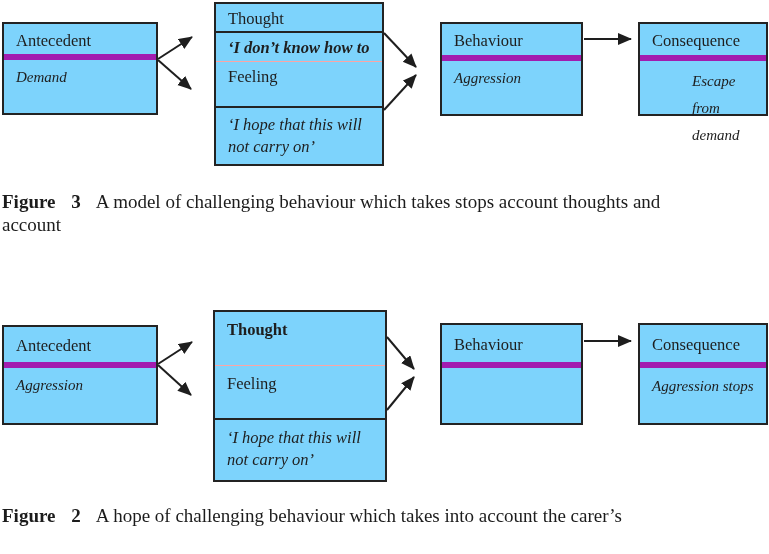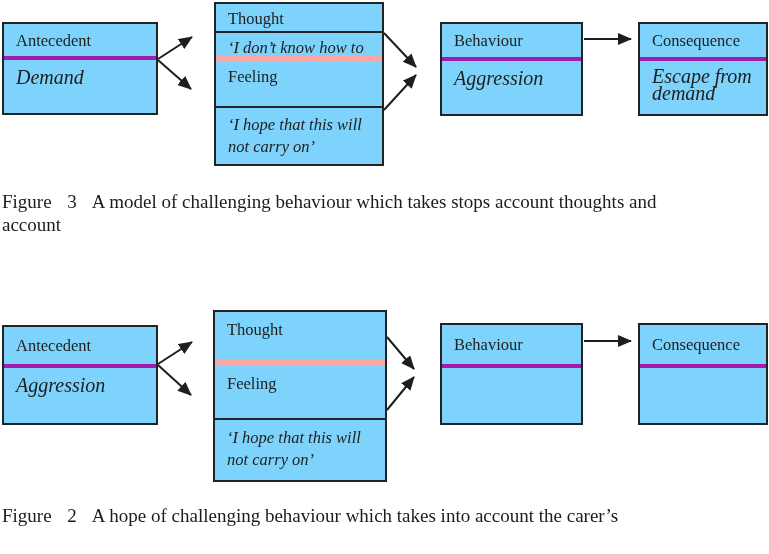--- a/index.html
+++ b/index.html
@@ -12,51 +12,51 @@
     font-family: "Liberation Serif", "DejaVu Serif", serif;
     color: #1e1e1e;
     overflow: hidden;
   }
   .box {
     position: absolute;
     background: #7dd3fc;
     border: 2px solid #232323;
   }
   .hdr {
-    border-bottom: 4px solid #a21caf;
+    border-bottom: 6px solid #a21caf;
     padding: 6px 8px 8px 12px;
     font-size: 16.5px;
     line-height: 21px;
   }
   .val {
     padding: 7px 8px 0 12px;
     font-style: italic;
-    font-size: 20px;
+    font-size: 15px;
     line-height: 21px;
   }
   .row { padding: 4px 8px 0 12px; font-size: 16.5px; line-height: 21px; }
   .row.quote { font-style: italic; line-height: 22px; }
   .bb2 { border-bottom: 2px solid #232323; }
-  .bb3 { border-bottom: 7px solid #fca5a5; }
+  .bb3 { border-bottom: 1px solid #fca5a5; font-weight: bold; }
   svg.arrows {
     position: absolute;
     left: 0; top: 0;
     width: 769px; height: 554px;
     pointer-events: none;
   }
   .caption {
     position: absolute;
     left: 2px;
     width: 766px;
     font-size: 19px;
     line-height: 23px;
     color: #1c1c1c;
   }
   .cap-label {
-    font-weight: normal;
+    font-weight: bold;
     word-spacing: 11px;
     margin-right: 15px;
   }
 </style>
 </head>
 <body>
 
 <div id="canvas">
 
   <div class="box" style="left:2px; top:22px; width:156px; height:93px;">
@@ -71,21 +71,21 @@
     <div class="row quote" style="height:56px; padding-top:6px;">‘I hope that this will not carry on’</div>
   </div>
 
   <div class="box" style="left:440px; top:22px; width:143px; height:94px;">
     <div class="hdr" style="height:37px;">Behaviour</div>
     <div class="val">Aggression</div>
   </div>
 
   <div class="box" style="left:638px; top:22px; width:130px; height:94px;">
     <div class="hdr" style="height:37px;">Consequence</div>
-    <div class="val" style="line-height:17px;">Escape from demand</div>
+    <div class="val" style="line-height:27px;margin-left:40px;">Escape from demand</div>
   </div>
 
   <p class="caption" style="top:190px;">
     <strong class="cap-label">Figure 3</strong><span>A model of challenging behaviour which takes stops account thoughts and</span><br>
     <span>account</span>
   </p>
 
   <div class="box" style="left:2px; top:325px; width:156px; height:100px;">
     <div class="hdr" style="height:41px; padding-top:8px;">Antecedent</div>
     <div class="val">Aggression</div>
@@ -96,20 +96,21 @@
     <div class="row bb2" style="height:54px; padding-top:7px;">Feeling</div>
     <div class="row quote" style="height:60px; padding-top:7px;">‘I hope that this will not carry on’</div>
   </div>
 
   <div class="box" style="left:440px; top:323px; width:143px; height:102px;">
     <div class="hdr" style="height:43px; padding-top:9px;">Behaviour</div>
   </div>
 
   <div class="box" style="left:638px; top:323px; width:130px; height:102px;">
     <div class="hdr" style="height:43px; padding-top:9px;">Consequence</div>
+    <div class="val" style="line-height:22px;">Aggression stops</div>
   </div>
 
   <p class="caption" style="top:504px;">
     <strong class="cap-label">Figure 2</strong><span>A hope of challenging behaviour which takes into account the carer’s</span><br>
   </p>
 
   <svg class="arrows" viewBox="0 0 769 554">
     <defs>
       <marker id="ah" markerWidth="8" markerHeight="7" refX="6.5" refY="3" orient="auto">
         <path d="M0,0 L7,3 L0,6 Z" fill="#1e1e1e"></path>

